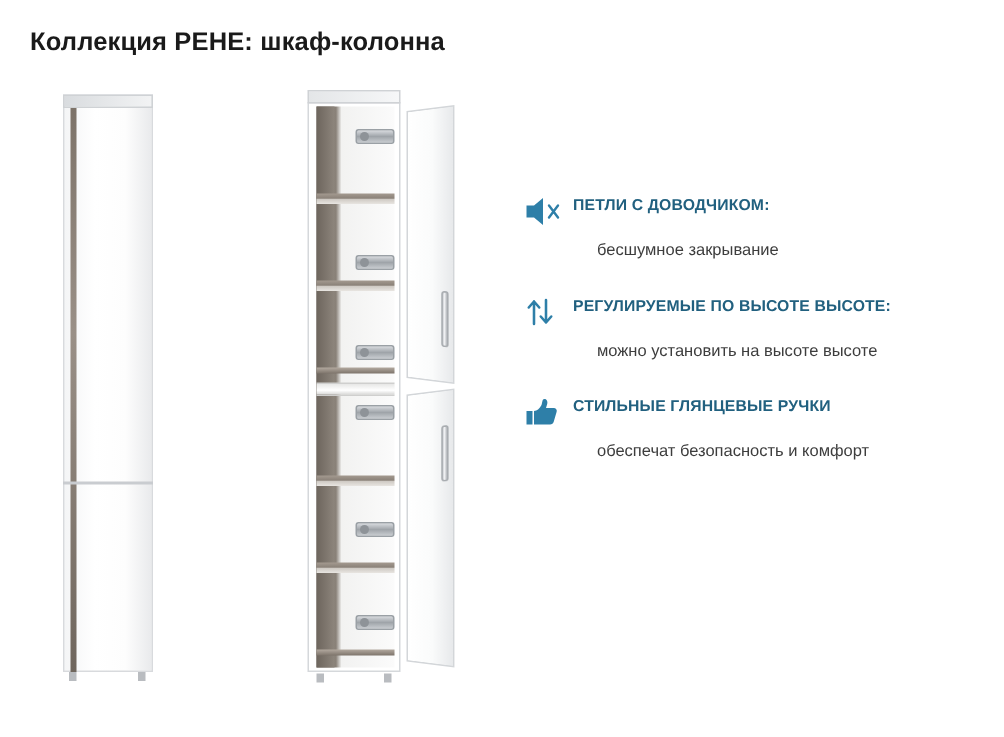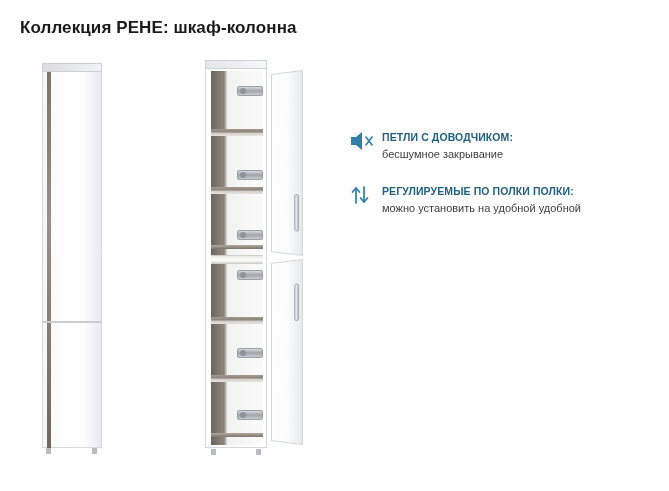--- a/index.html
+++ b/index.html
@@ -251,21 +251,21 @@
     font-weight: bold;
     color: #21607f;
     letter-spacing: 0.1px;
     line-height: 14px;
     margin: 0 0 3px 0;
   }
   .feature .f-text {
     font-size: 11px;
     color: #3d3d3d;
     line-height: 15px;
-    margin: 0;
+    margin: 16px;
     text-align: justify;
   }
   .feature.f-wide .f-text { width: 206px; }
 </style>
 </head>
 <body>
 
 <div class="page">
 
   <div class="title">Коллекция РЕНЕ: шкаф-колонна</div>
@@ -341,20 +341,30 @@
       <p class="f-text">бесшумное закрывание</p>
     </div>
 
     <div class="feature">
       <span class="f-icon">
         <svg width="26" height="20" viewBox="0 0 26 20" fill="none">
           <path d="M8 18 V3 M8 3 l-3.5 4 M8 3 l3.5 4" stroke="#2e7fa8" stroke-width="1.7" stroke-linecap="round" stroke-linejoin="round"></path>
           <path d="M16 2 v15 M16 17 l-3.5 -4 M16 17 l3.5 -4" stroke="#2e7fa8" stroke-width="1.7" stroke-linecap="round" stroke-linejoin="round"></path>
         </svg>
       </span>
-      <p class="f-title">РЕГУЛИРУЕМЫЕ ПО ПОЛКИ ПОЛКИ:</p>
-      <p class="f-text">можно установить на удобной удобной</p>
-    </div>
-
+      <p class="f-title">РЕГУЛИРУЕМЫЕ ПО ВЫСОТЕ ВЫСОТЕ:</p>
+      <p class="f-text">можно установить на высоте высоте</p>
+    </div>
+
+    <div class="feature">
+      <span class="f-icon">
+        <svg width="26" height="20" viewBox="0 0 26 20" fill="none">
+          <path d="M3 9 h4 v9 H3 z" fill="#2e7fa8"></path>
+          <path d="M8 9 c2 0 4-2 5-4 c0.7-1.5 0.3-4 2-4 c1.6 0 2.2 1.8 1.8 3.3 L16 7 h5.2 c1.4 0 2.3 1.2 1.9 2.5 l-1.9 6.5 c-0.3 1.2-1.3 2-2.5 2 H8 z" fill="#2e7fa8"></path>
+        </svg>
+      </span>
+      <p class="f-title">СТИЛЬНЫЕ ГЛЯНЦЕВЫЕ РУЧКИ</p>
+      <p class="f-text">обеспечат безопасность и комфорт</p>
+    </div>
 
 
   </div>
 </div>
 
 </body></html>

